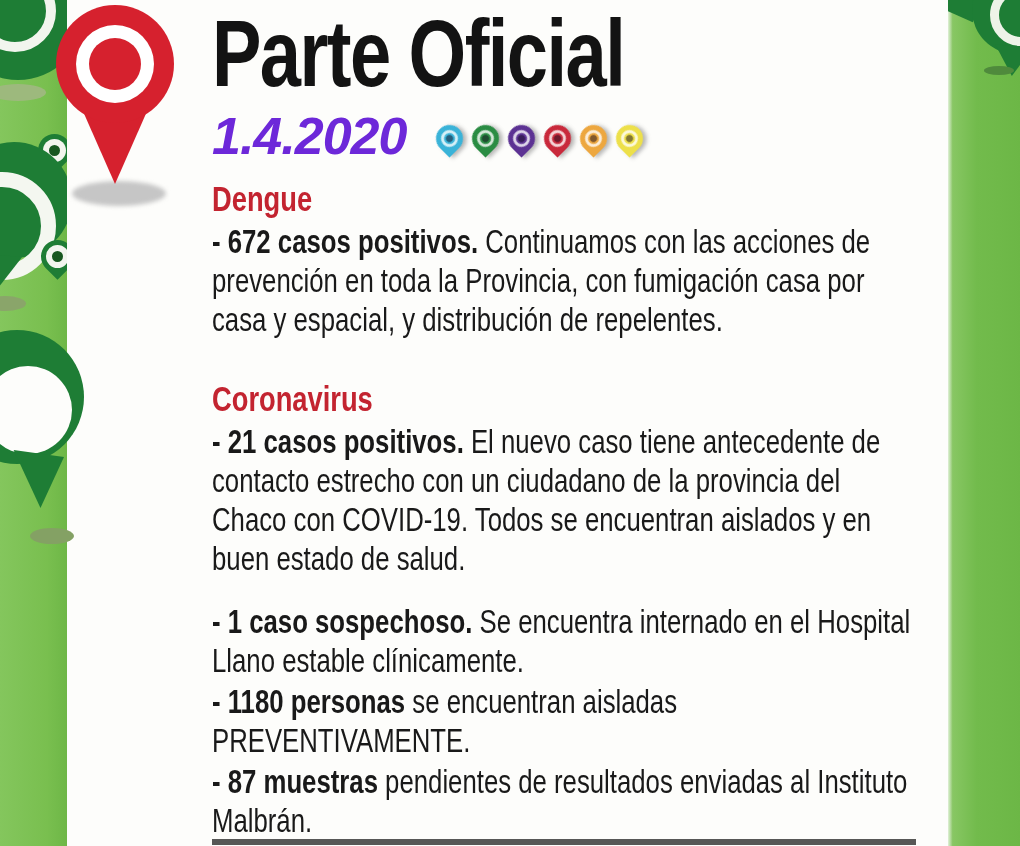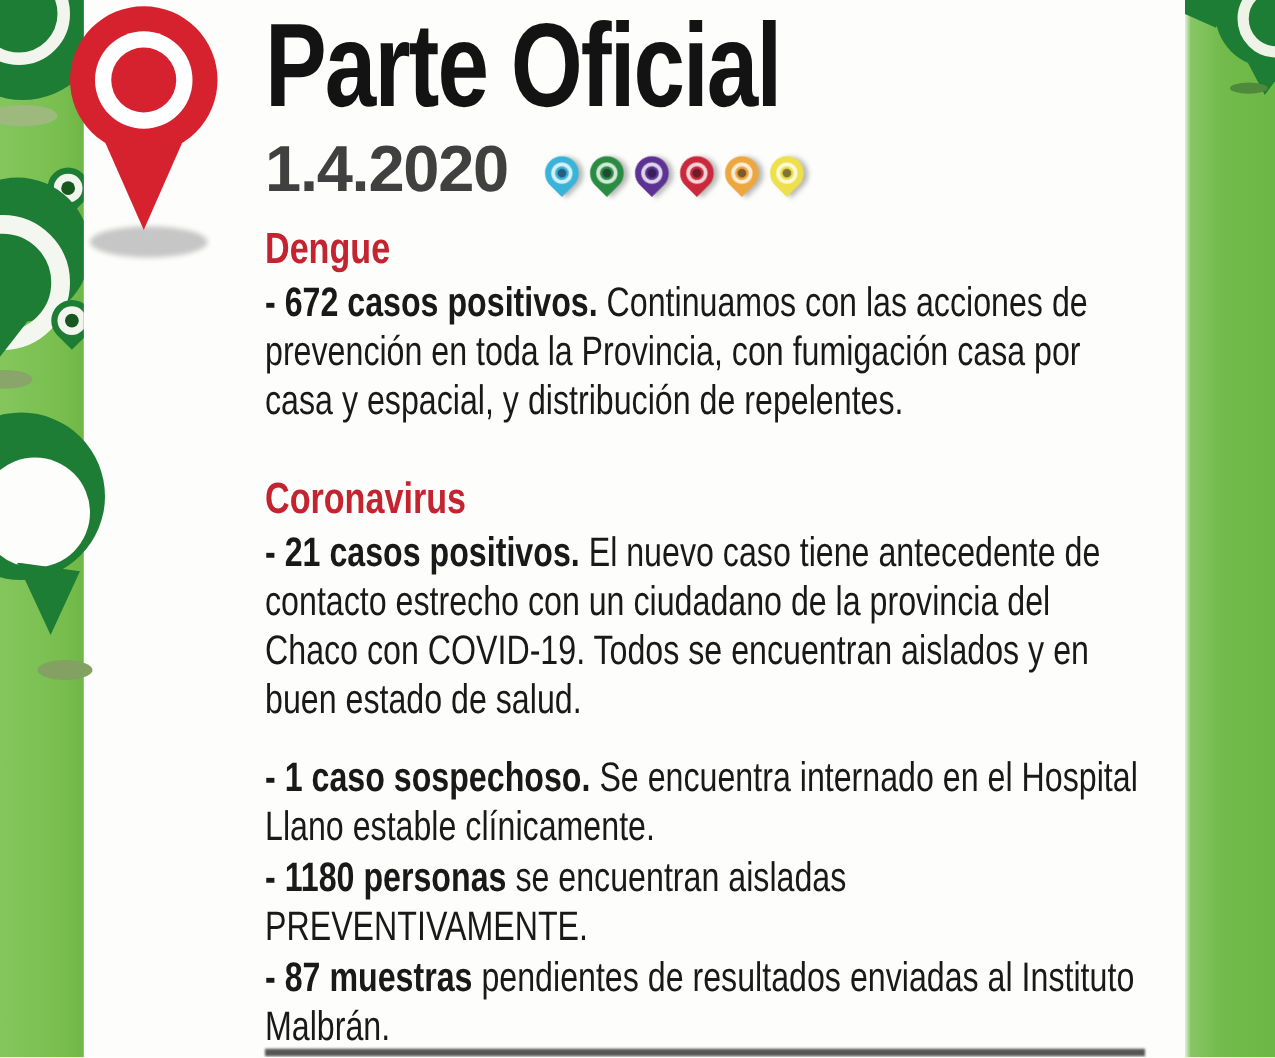--- a/index.html
+++ b/index.html
@@ -59,21 +59,21 @@
     background:#fff;z-index:3;}
   .redpin-core{position:absolute;left:89px;top:38px;width:52px;height:52px;border-radius:50%;
     background:#d6212e;z-index:4;}
 
   
   .content{position:absolute;left:212px;top:4px;width:706px;z-index:5;color:#161616;}
   .cond{transform:scaleX(0.78);transform-origin:0 0;width:128.2%;}
   .title{font-size:95px;font-weight:700;line-height:98px;letter-spacing:-2px;color:#131313;}
   .subtitle{font-size:46px;font-weight:700;line-height:46px;letter-spacing:3px;color:#d11f2d;margin-top:3px;}
   .date-row{display:flex;align-items:center;margin-top:7px;height:54px;}
-  .date-text{font-size:52px;font-weight:700;letter-spacing:-1px;color:#404040;}
+  .date-text{font-size:52px;font-weight:700;letter-spacing:-1px;color:#6d28d9;font-style:italic;}
   .pins-row{display:flex;gap:9px;margin-left:30px;margin-top:4px;}
 
   
   .dpin{position:relative;width:27px;height:27px;border-radius:50% 50% 50% 0;
     transform:rotate(-45deg);filter:drop-shadow(2px 3px 2px rgba(90,90,90,.45));}
   .dpin .ring{position:absolute;inset:5px;border-radius:50%;border:3px solid rgba(255,255,255,.8);}
   .dpin .dot{position:absolute;inset:10px;border-radius:50%;background:rgba(20,10,30,.5);}
   .dpin-1{background:#3ab3d8;} .dpin-2{background:#2a8c43;} .dpin-3{background:#5c3293;}
   .dpin-4{background:#c9293b;} .dpin-5{background:#eda73f;} .dpin-6{background:#ede04a;}
 

